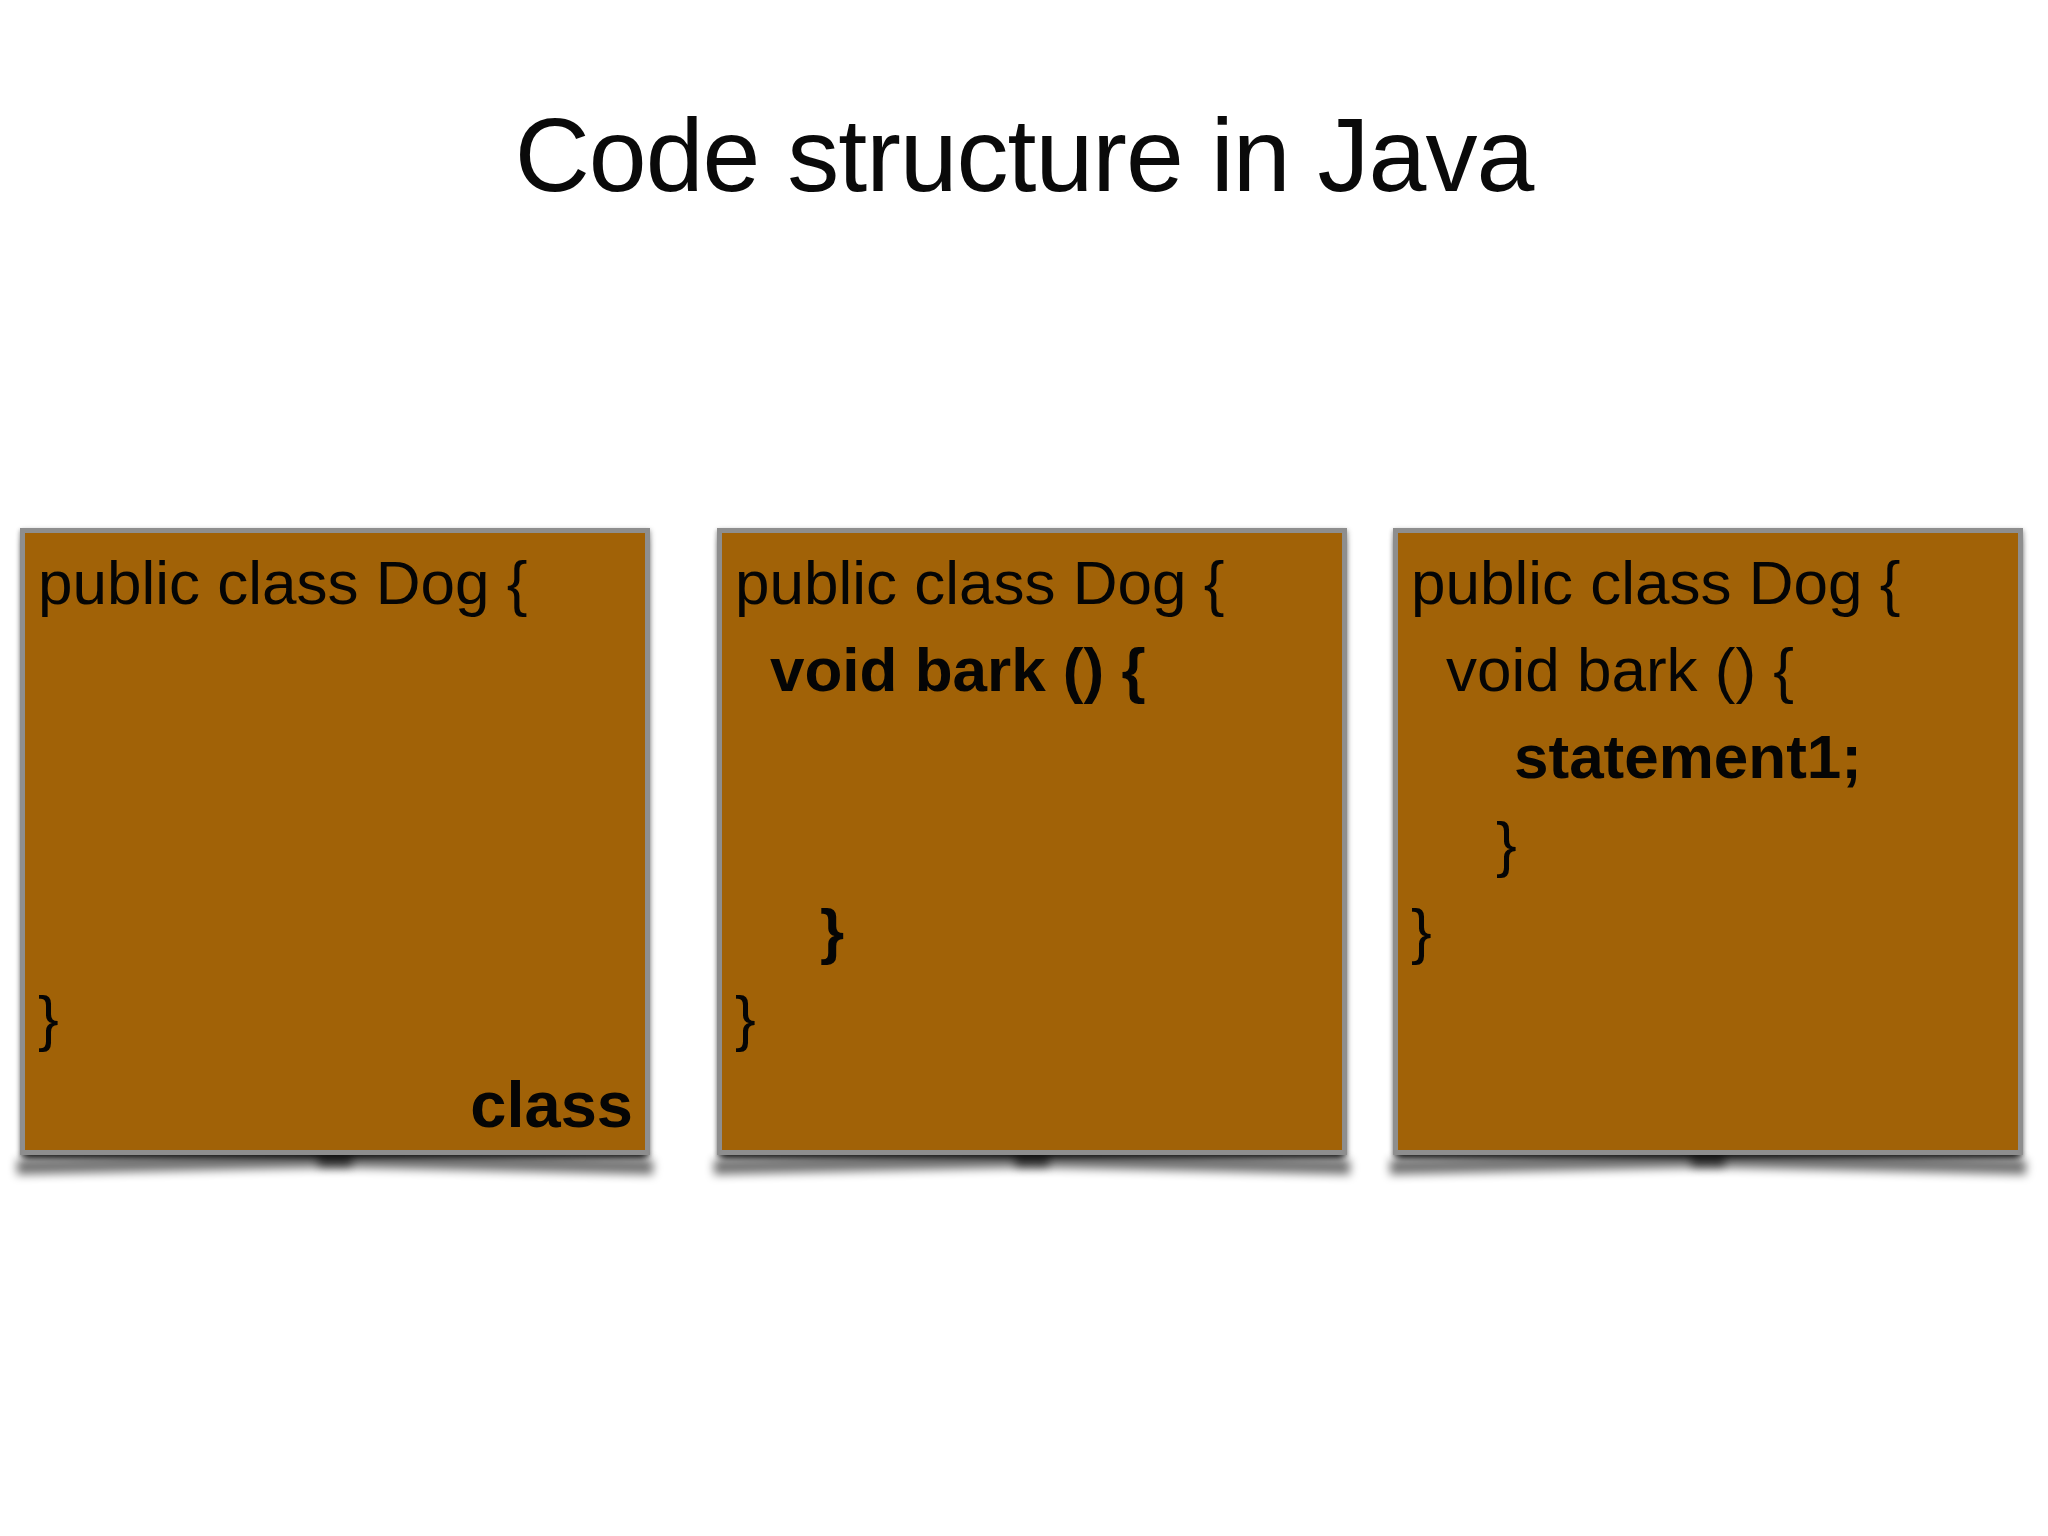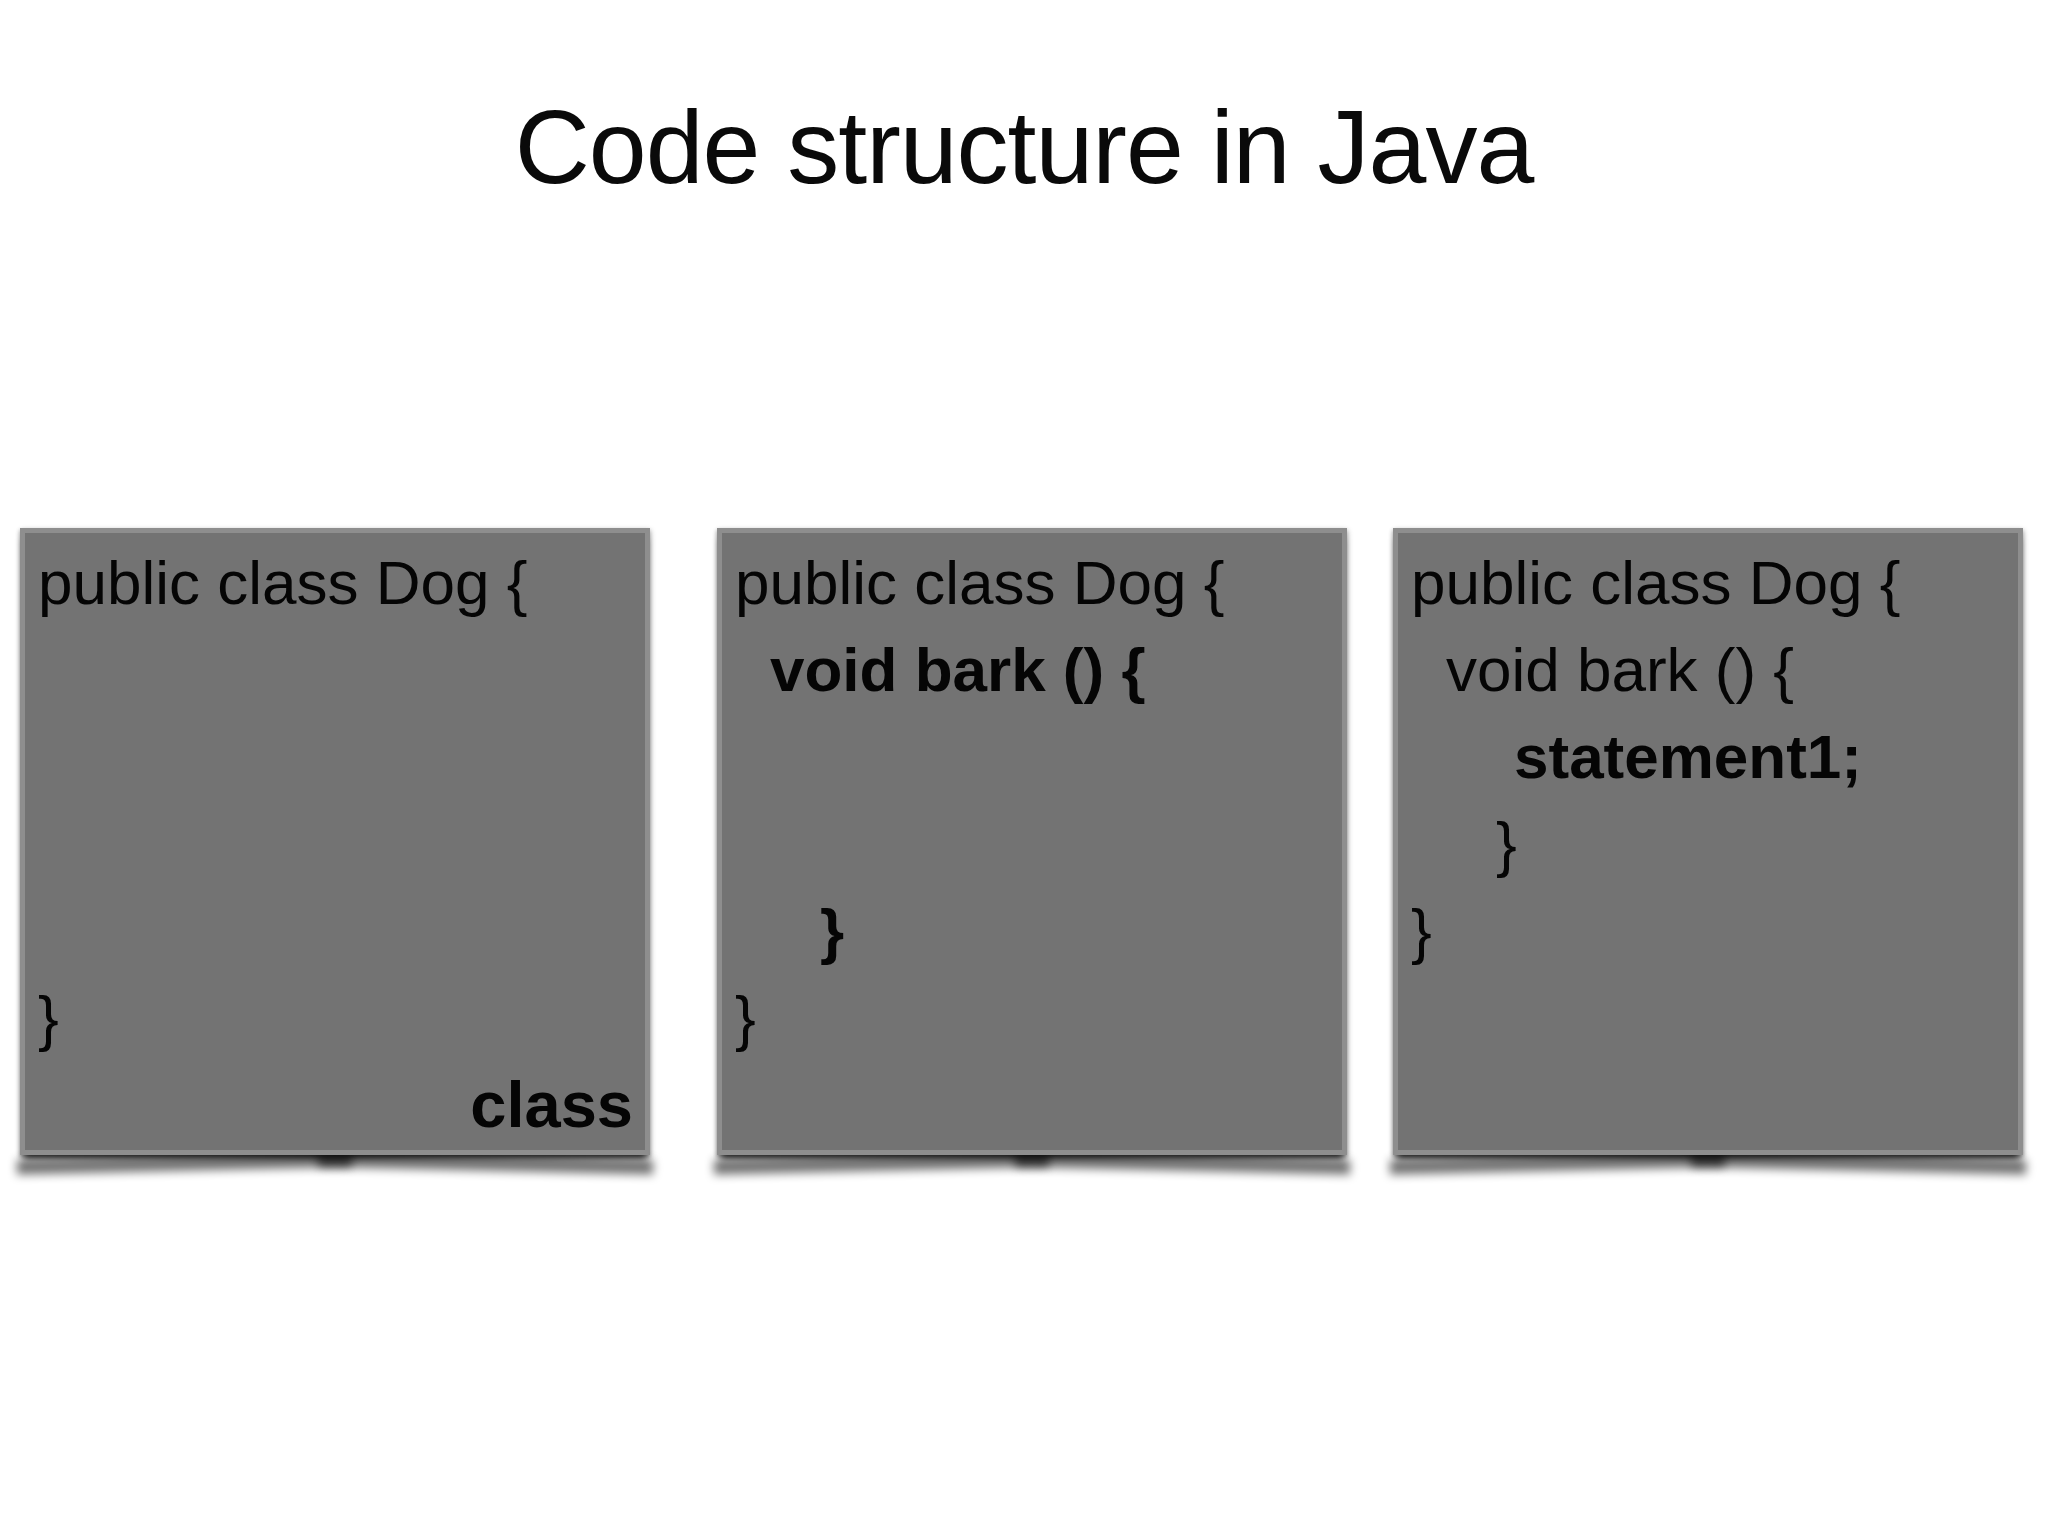--- a/index.html
+++ b/index.html
@@ -8,35 +8,35 @@
     background: #ffffff;
     overflow: hidden;
     font-family: "Liberation Sans", "DejaVu Sans", sans-serif;
     color: #000000;
     position: relative;
   }
   .slide { position: absolute; inset: 0; }
 
   .title {
     position: absolute;
-    top: 88px; left: 0; width: 100%;
+    top: 96px; left: 0; width: 100%;
     margin: 0;
     text-align: center;
     font-size: 104px;
     font-weight: 400;
     letter-spacing: -1px;
     color: #0a0a0a;
   }
 
   .box {
     position: absolute;
     top: 528px;
     width: 630px; height: 627px;
     box-sizing: border-box;
-    background: #737373;
+    background: #a16207;
     border: 5px solid #8e8e8e;
     box-shadow: 1px 2px 5px rgba(0,0,0,0.28), -1px 2px 4px rgba(0,0,0,0.18),
                 0 7px 7px -4px rgba(0,0,0,0.85);
   }
   .box-1 { left: 20px; }
   .box-2 { left: 717px; }
   .box-3 { left: 1393px; }
 
   
   .box::before, .box::after {

